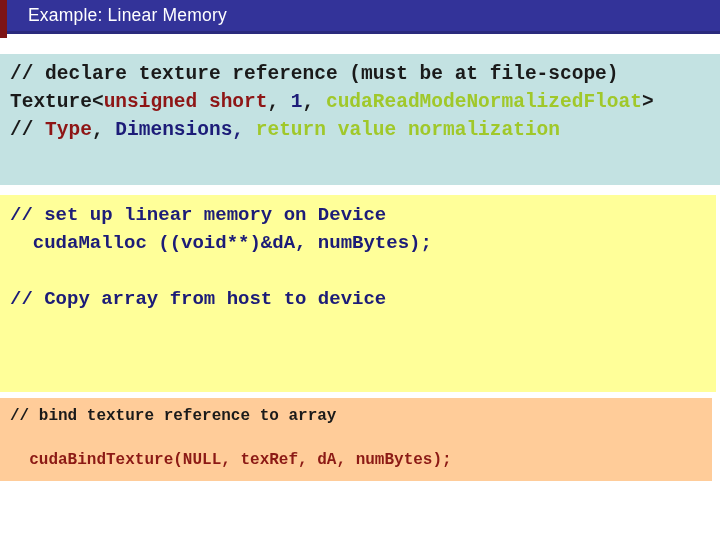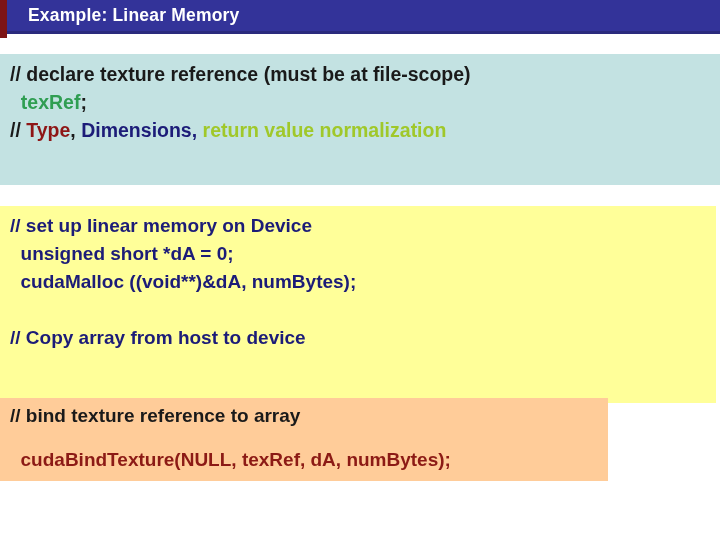--- a/index.html
+++ b/index.html
@@ -7,76 +7,75 @@
     width:720px;height:540px;position:relative;overflow:hidden;
     background:#ffffff;font-family:"Liberation Sans",sans-serif;
   }
   .title-bar{
     position:absolute;top:0;left:0;width:720px;height:31px;
     background:var(--title-bg,#333399);
     border-bottom:3px solid var(--title-border,#2a2a7d);
     box-sizing:content-box;z-index:2;
   }
   .title-text{
-    color:var(--title-text,#ffffff);font-weight:bold;font-size:17.5px;
+    color:var(--title-text,#ffffff);font-weight:normal;font-size:17.5px;
     line-height:31px;padding-left:28px;letter-spacing:0.2px;
   }
   .accent-strip{
     position:absolute;top:0;left:0;width:7px;height:38px;
     background:var(--accent-strip,#7d1416);z-index:3;
   }
   .code-block{
     position:absolute;left:0;box-sizing:border-box;
-    font-family:Liberation Sans, sans-serif;
+    font-family:Liberation Mono, monospace;
     font-weight:bold;
   }
   .code-line{
     white-space:pre;line-height:28px;min-height:28px;padding-left:10px;
   }
   #block-declare{
     top:54px;width:720px;height:131px;padding-top:6px;
     background:var(--block-declare-bg,#c3e2e2);
     font-size:19.5px;color:var(--code-black,#1a1a1a);
   }
   #block-linear{
-    top:206px;width:716px;height:197px;padding-top:6px;
+    top:195px;width:716px;height:197px;padding-top:6px;
     background:var(--block-linear-bg,#ffff99);
     font-size:19px;color:var(--code-navy,#1c1c78);
   }
   #block-bind{
-    top:398px;width:608px;height:83px;padding-top:4px;
+    top:398px;width:712px;height:83px;padding-top:4px;
     background:var(--block-bind-bg,#ffcc99);
-    font-size:19px;color:var(--code-black,#1a1a1a);
+    font-size:16px;color:var(--code-black,#1a1a1a);
   }
   #block-bind .bind-call{margin-top:16px;color:var(--code-maroon,#8c1a15);}
   .c-k{color:var(--code-black,#1a1a1a);}
   .c-r{color:var(--code-darkred,#8e1616);}
   .c-n{color:var(--code-navy,#1c1c78);}
   .c-g{color:var(--code-green,#2f9e52);}
   .c-l{color:var(--code-lime,#a0c82a);}
 </style>
 </head>
 <body>
 
 <div>
 
   <div class="title-bar">
     <div class="title-text">Example: Linear Memory</div>
   </div>
   <div class="accent-strip"></div>
 
   <div class="code-block" id="block-declare">
     <div class="code-line"><span class="c-k">// declare texture reference (must be at file-scope)</span></div>
-    <div class="code-line"><span class="c-k">  </span><span class="c-g">texRef</span><span class="c-k">;</span></div>
+    <div class="code-line"><span class="c-k">Texture&lt;</span><span class="c-r">unsigned short</span><span class="c-k">, </span><span class="c-n">1</span><span class="c-k">, </span><span class="c-l">cudaReadModeNormalizedFloat</span><span class="c-k">&gt;</span></div>
     <div class="code-line"><span class="c-k">// </span><span class="c-r">Type</span><span class="c-k">, </span><span class="c-n">Dimensions</span><span class="c-n">, </span><span class="c-l">return value normalization</span></div>
   </div>
 
   <div class="code-block" id="block-linear">
     <div class="code-line">// set up linear memory on Device</div>
-    <div class="code-line">  unsigned short *dA = 0;</div>
     <div class="code-line">  cudaMalloc ((void**)&amp;dA, numBytes);</div>
     <div class="code-line"></div>
     <div class="code-line">// Copy array from host to device</div>
   </div>
 
   <div class="code-block" id="block-bind">
     <div class="code-line">// bind texture reference to array</div>
     <div class="code-line bind-call">  cudaBindTexture(NULL, texRef, dA, numBytes);</div>
   </div>
 

